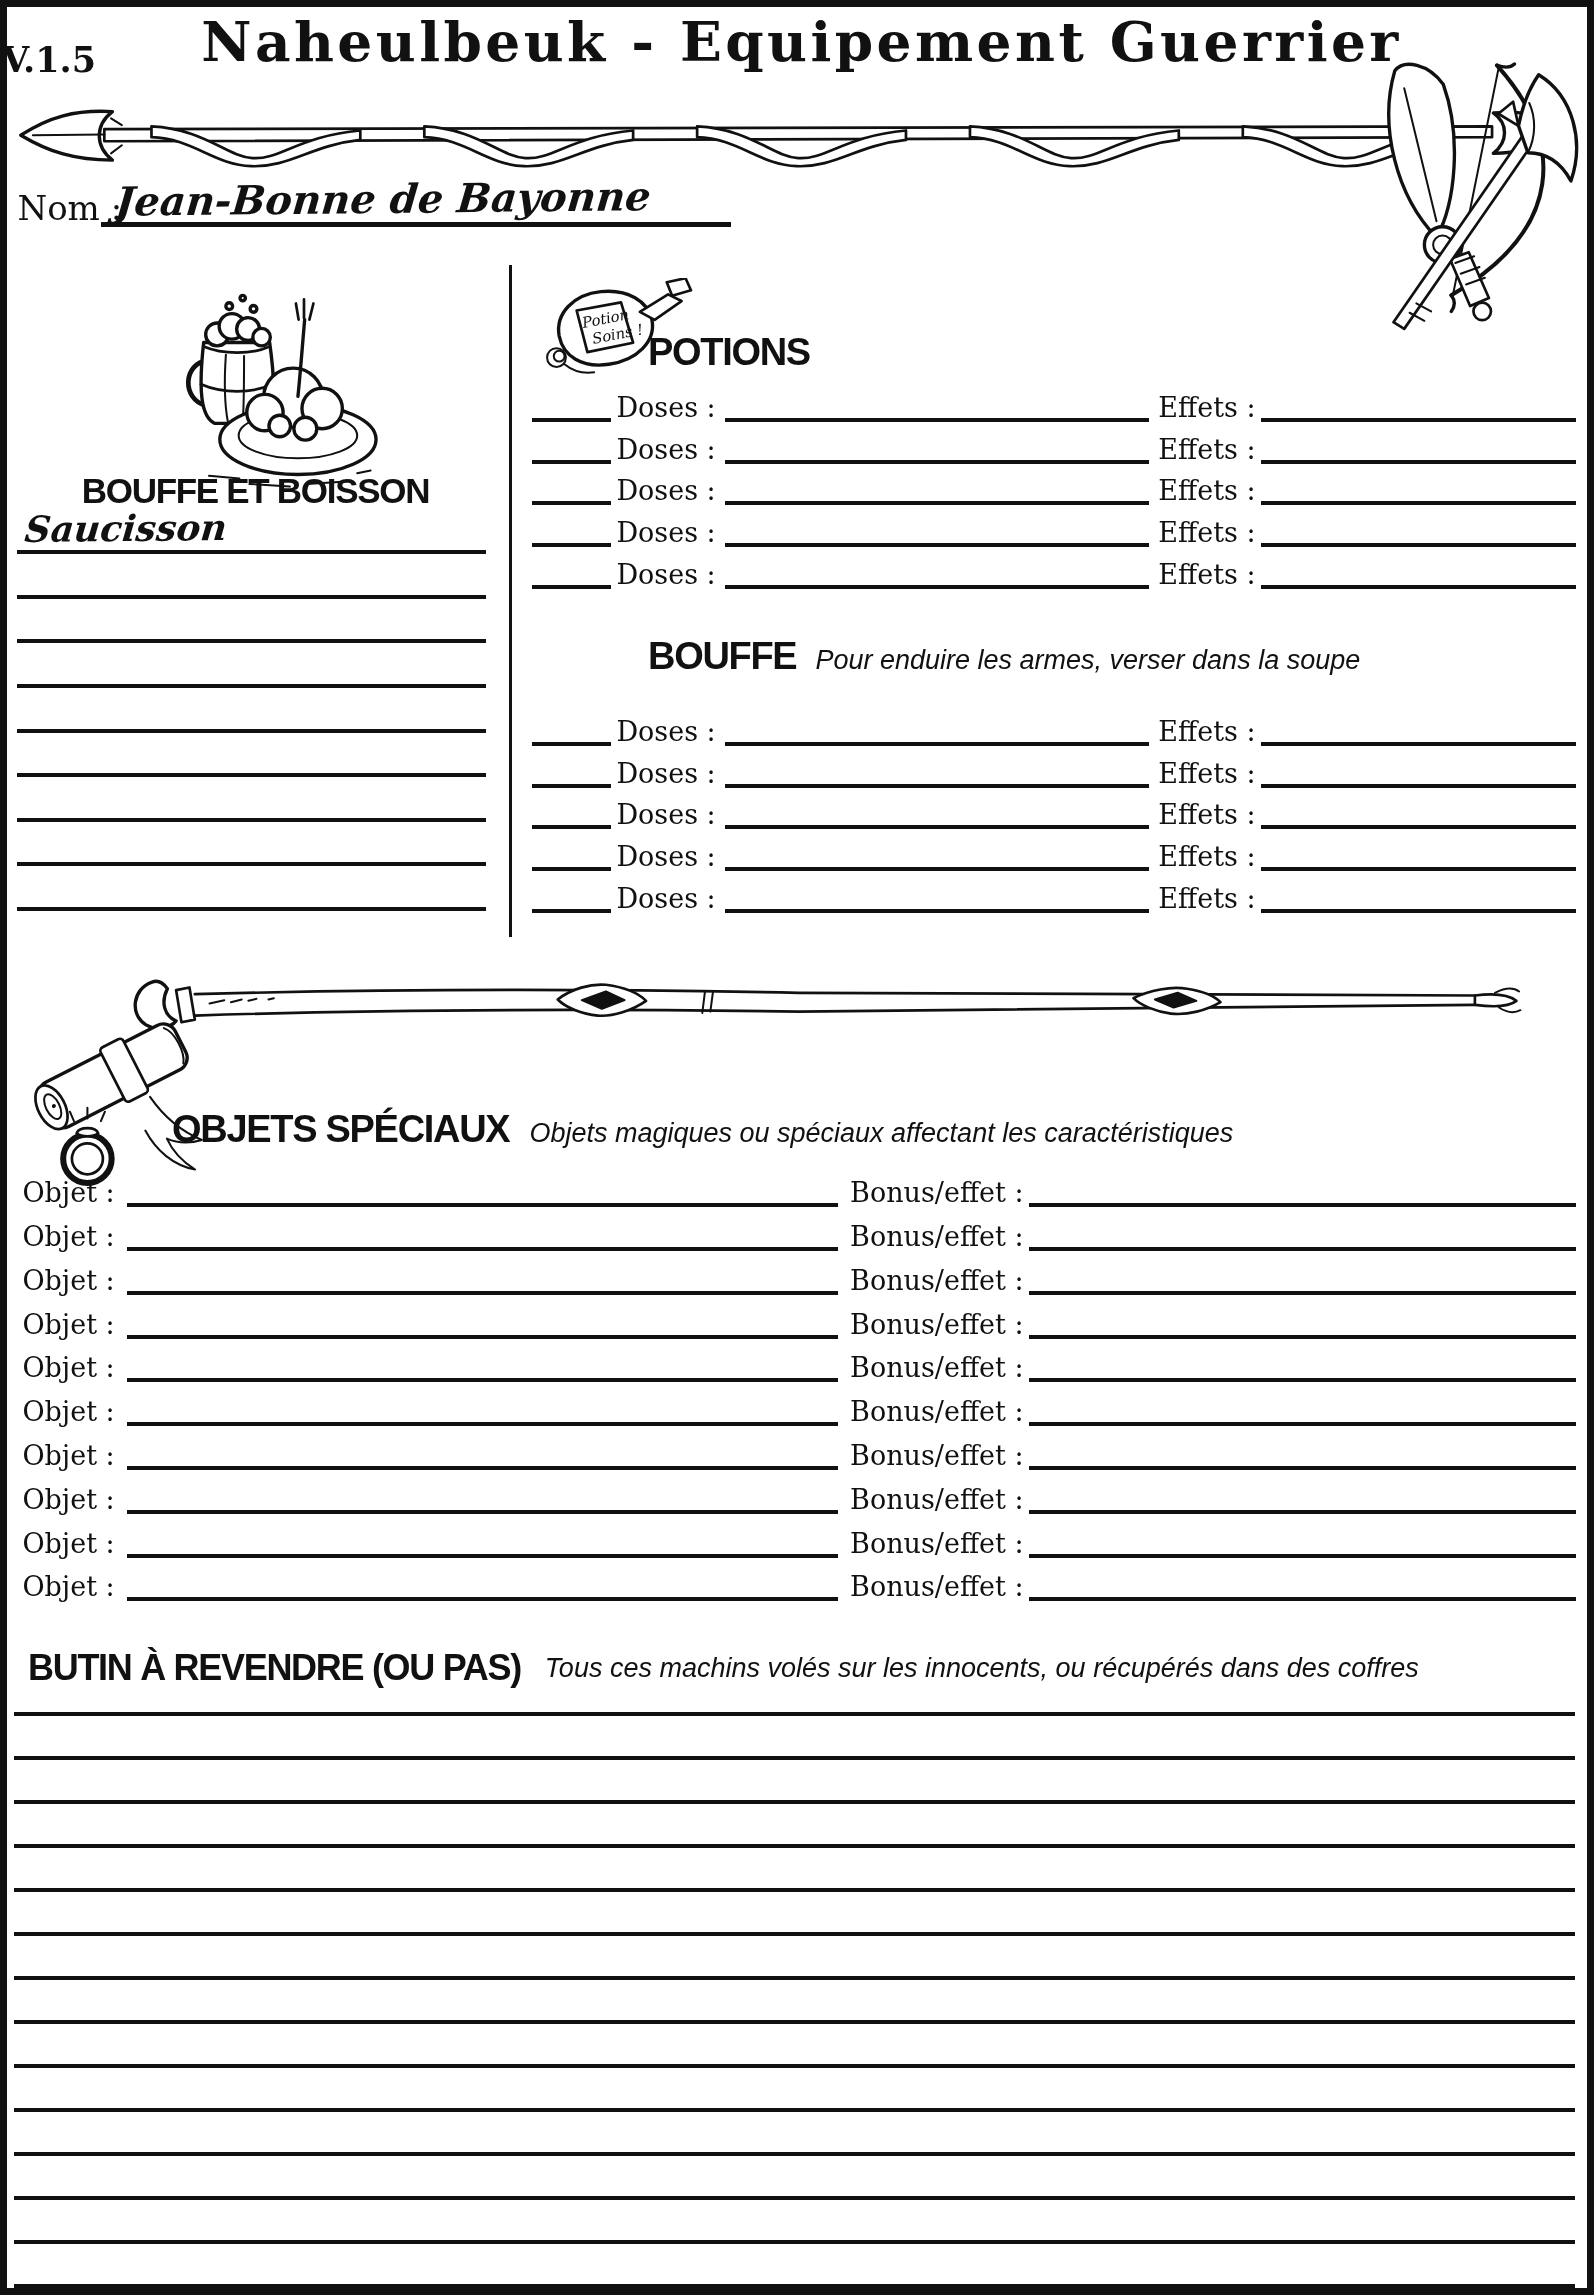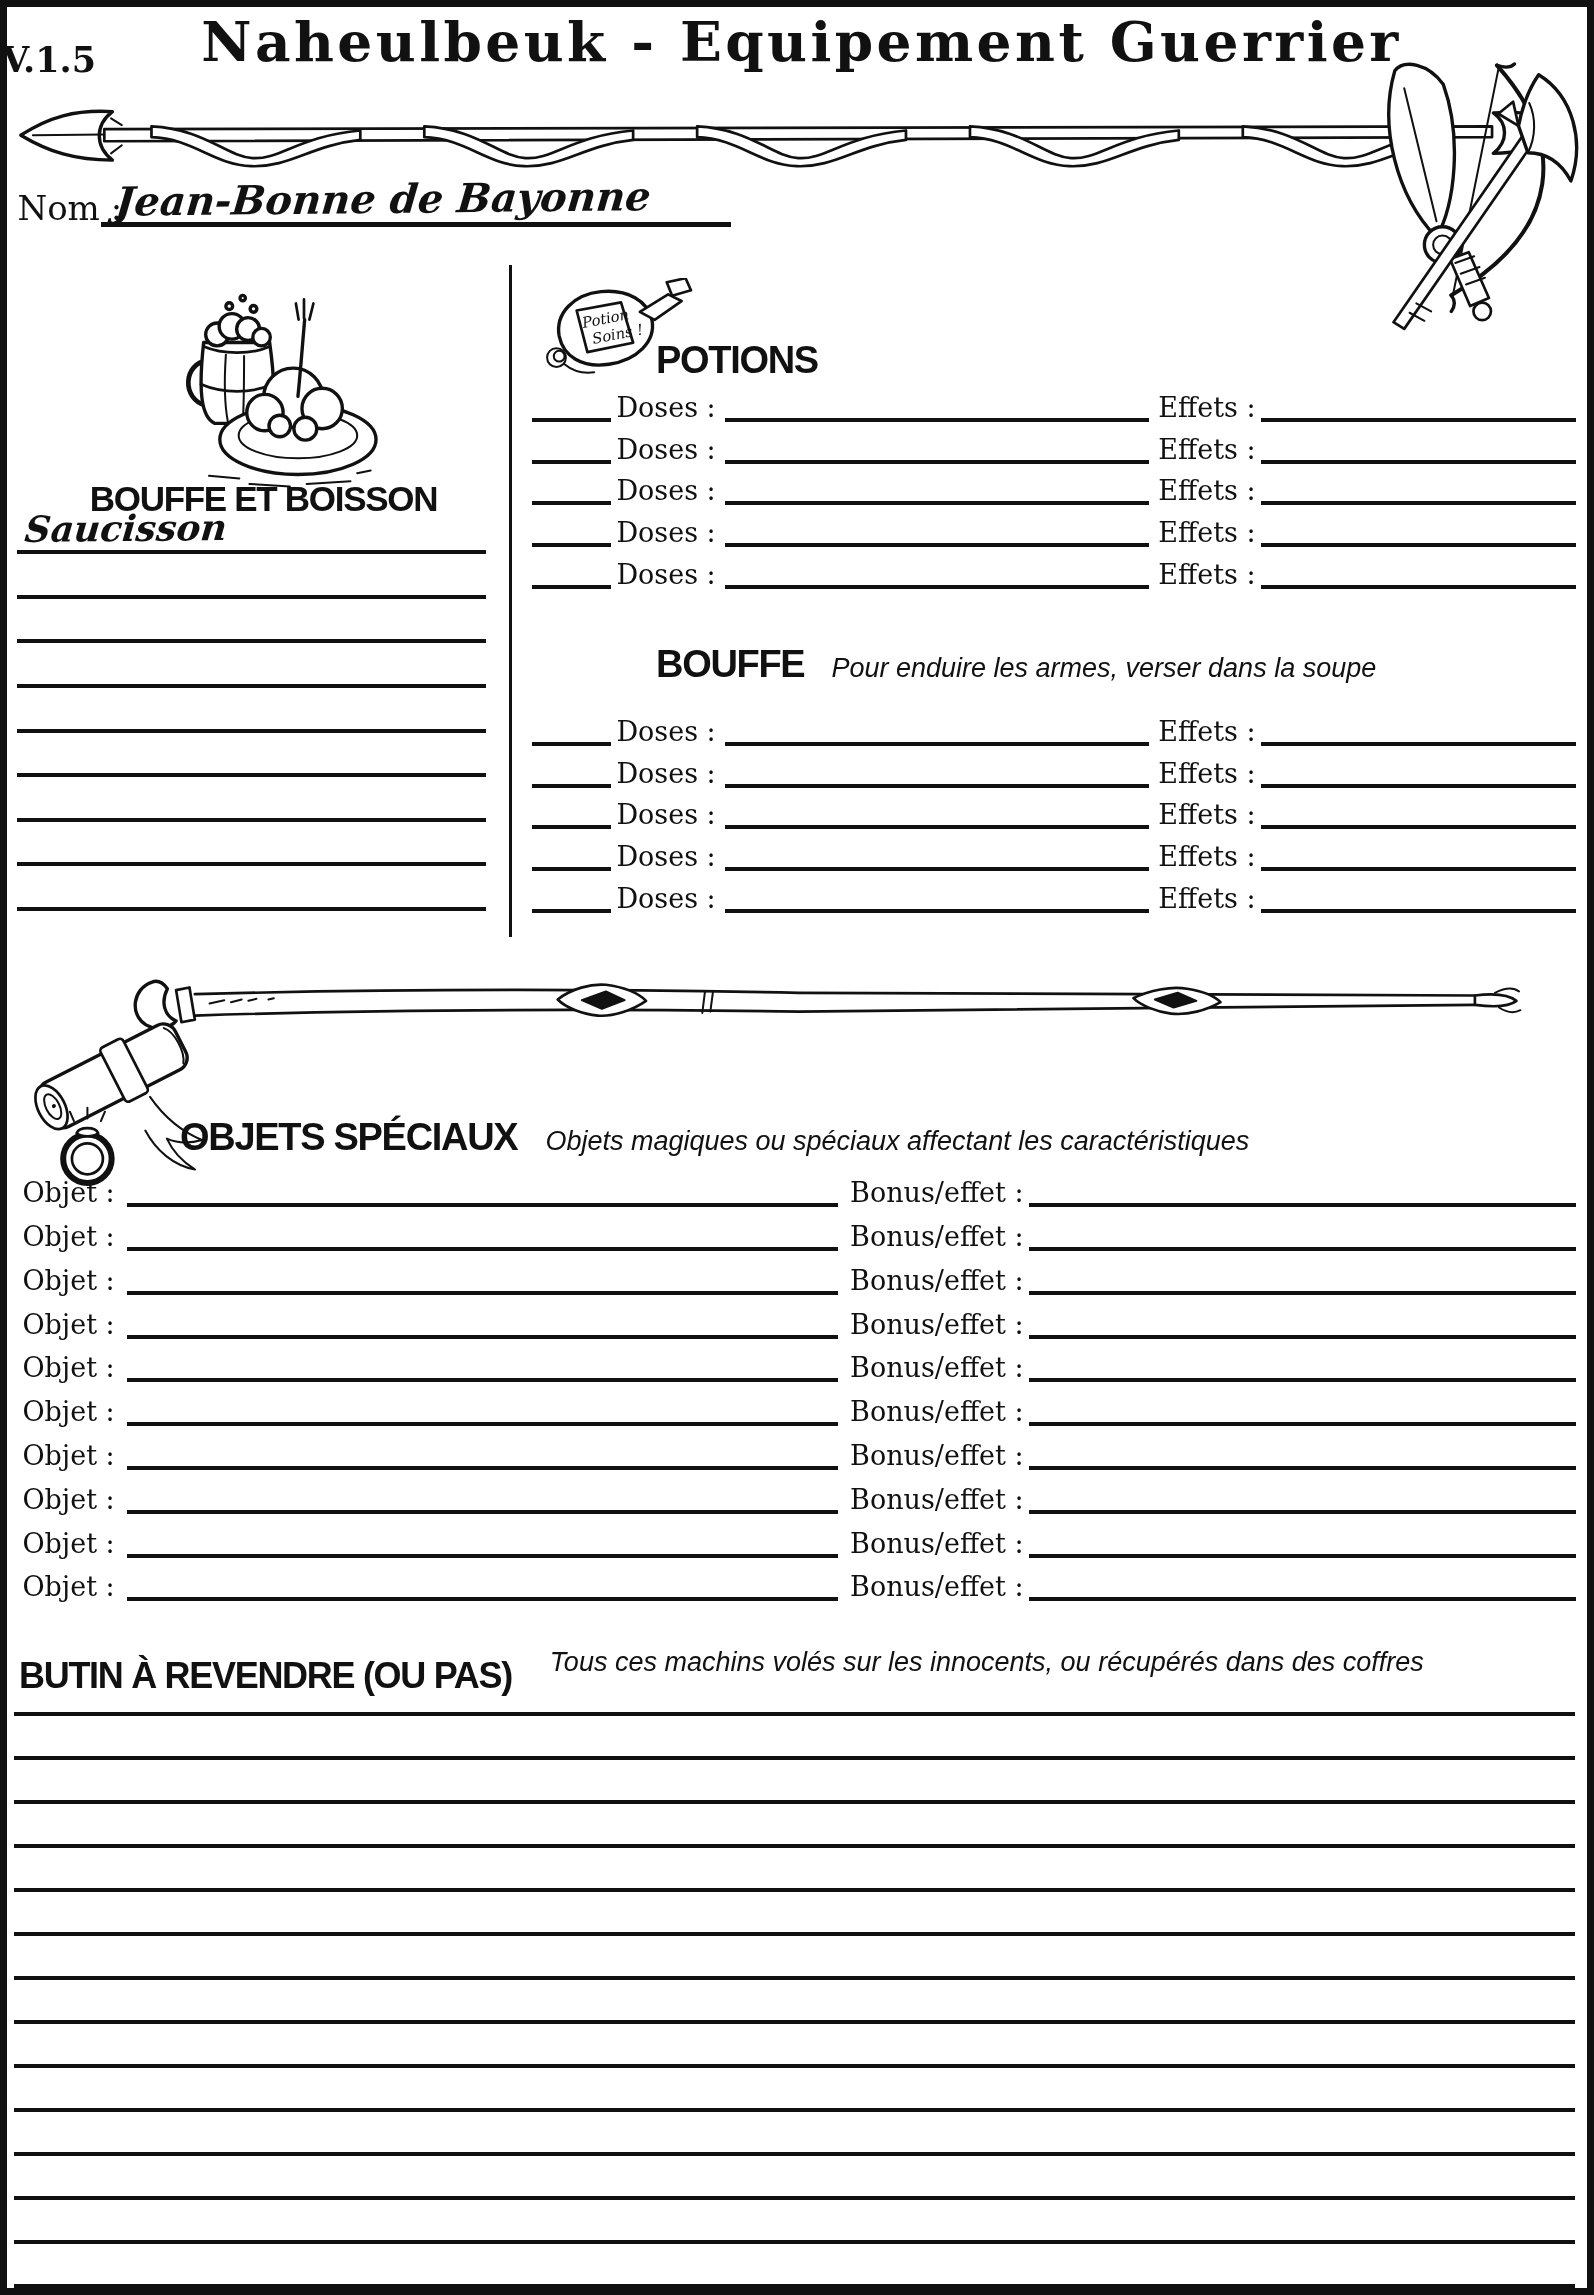--- a/index.html
+++ b/index.html
@@ -13,21 +13,21 @@
   .abs { position: absolute; }
 
   .title {
     font-family: "DejaVu Serif", serif; font-weight: 700;
     font-size: 55px; letter-spacing: 3.4px; white-space: nowrap; text-align: center;
   }
   .version { font-size: 35px; font-weight: 600; }
 
   h2.display {
     font-family: "Liberation Sans", sans-serif; font-weight: 800;
-    letter-spacing: -1.3px; margin: 8px; white-space: nowrap; color: #111;
+    letter-spacing: -1.3px; margin: 0; white-space: nowrap; color: #111;
   }
   .sub { font-family: Liberation Sans, sans-serif; font-style: italic; font-size: 27px; white-space: nowrap; }
 
   .flabel {
     font-family: "DejaVu Serif", serif; font-size: 27px; line-height: 1;
     white-space: nowrap; padding: 0 5.4px 1.3px 5.4px;
   }
   .hand {
     font-family: "DejaVu Serif", serif; font-style: italic; font-weight: 700;
     display: inline-block; transform: skewX(-6deg) rotate(-0.6deg); white-space: nowrap;
@@ -450,21 +450,21 @@
     <span class="flabel">Objet :</span>
     <span class="wline oline">
         <i class="hand cell-val"></i>
       </span>
     <span class="flabel">Bonus/effet :</span>
     <span class="wline bline">
         <i class="hand cell-val"></i>
       </span>
   </div>
 
-  <div class="abs" style="left:11px;top:1647px;display:flex;align-items:flex-start;gap:30px">
+  <div class="abs" style="left:28px;top:1647px;display:flex;align-items:center;gap:24px">
     <h2 class="display" style="font-size:36px">BUTIN À REVENDRE (OU PAS)</h2>
     <span class="sub">Tous ces machins volés sur les innocents, ou récupérés dans des coffres</span>
   </div>
 
   <div class="lootline" style="top:1674px">
       <i class="hand fl"></i>
     </div>
   <div class="lootline" style="top:1718px">
       <i class="hand fl"></i>
     </div>

